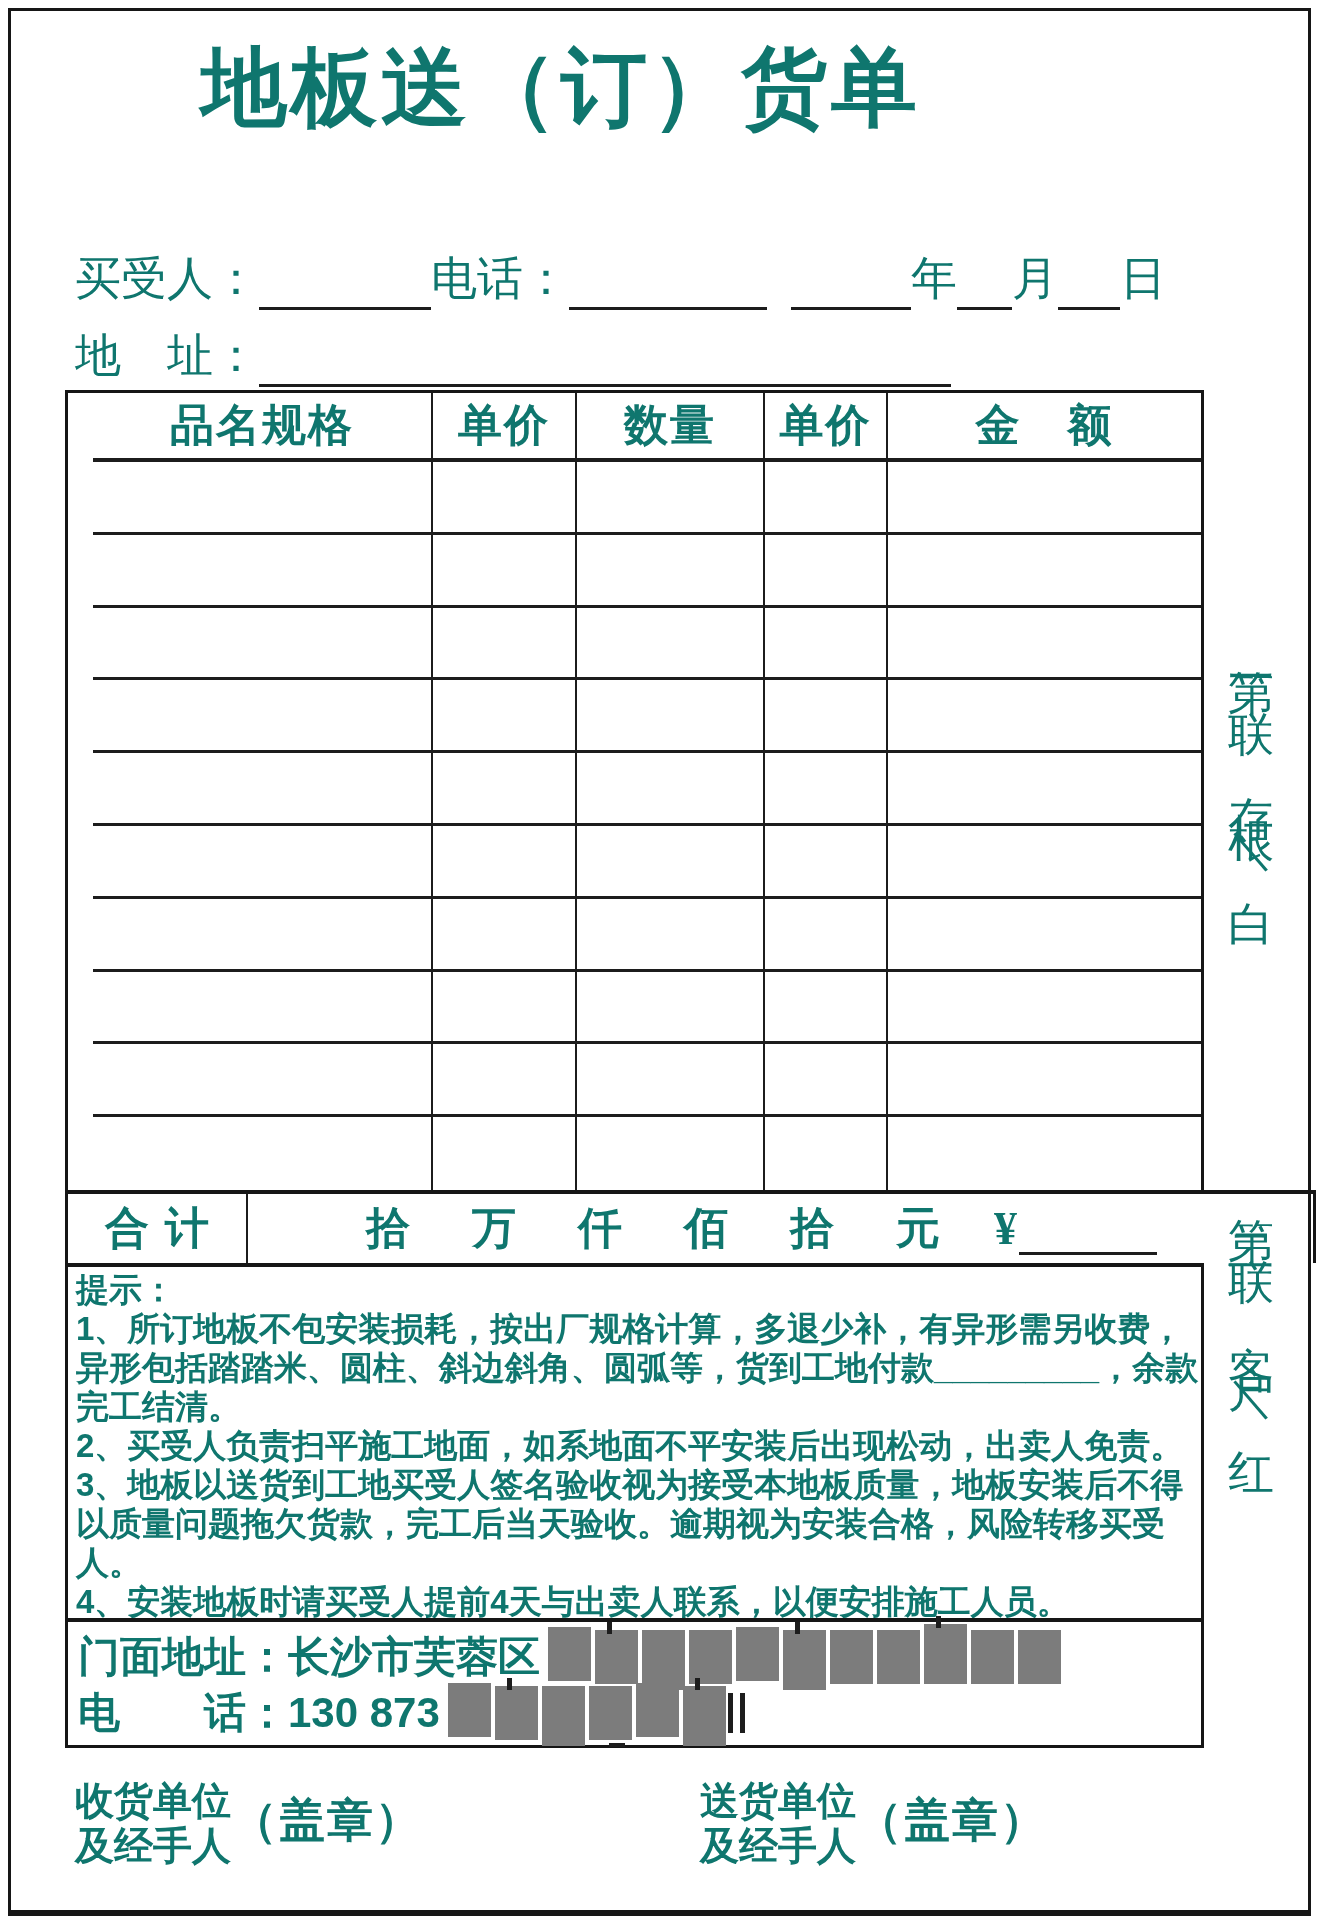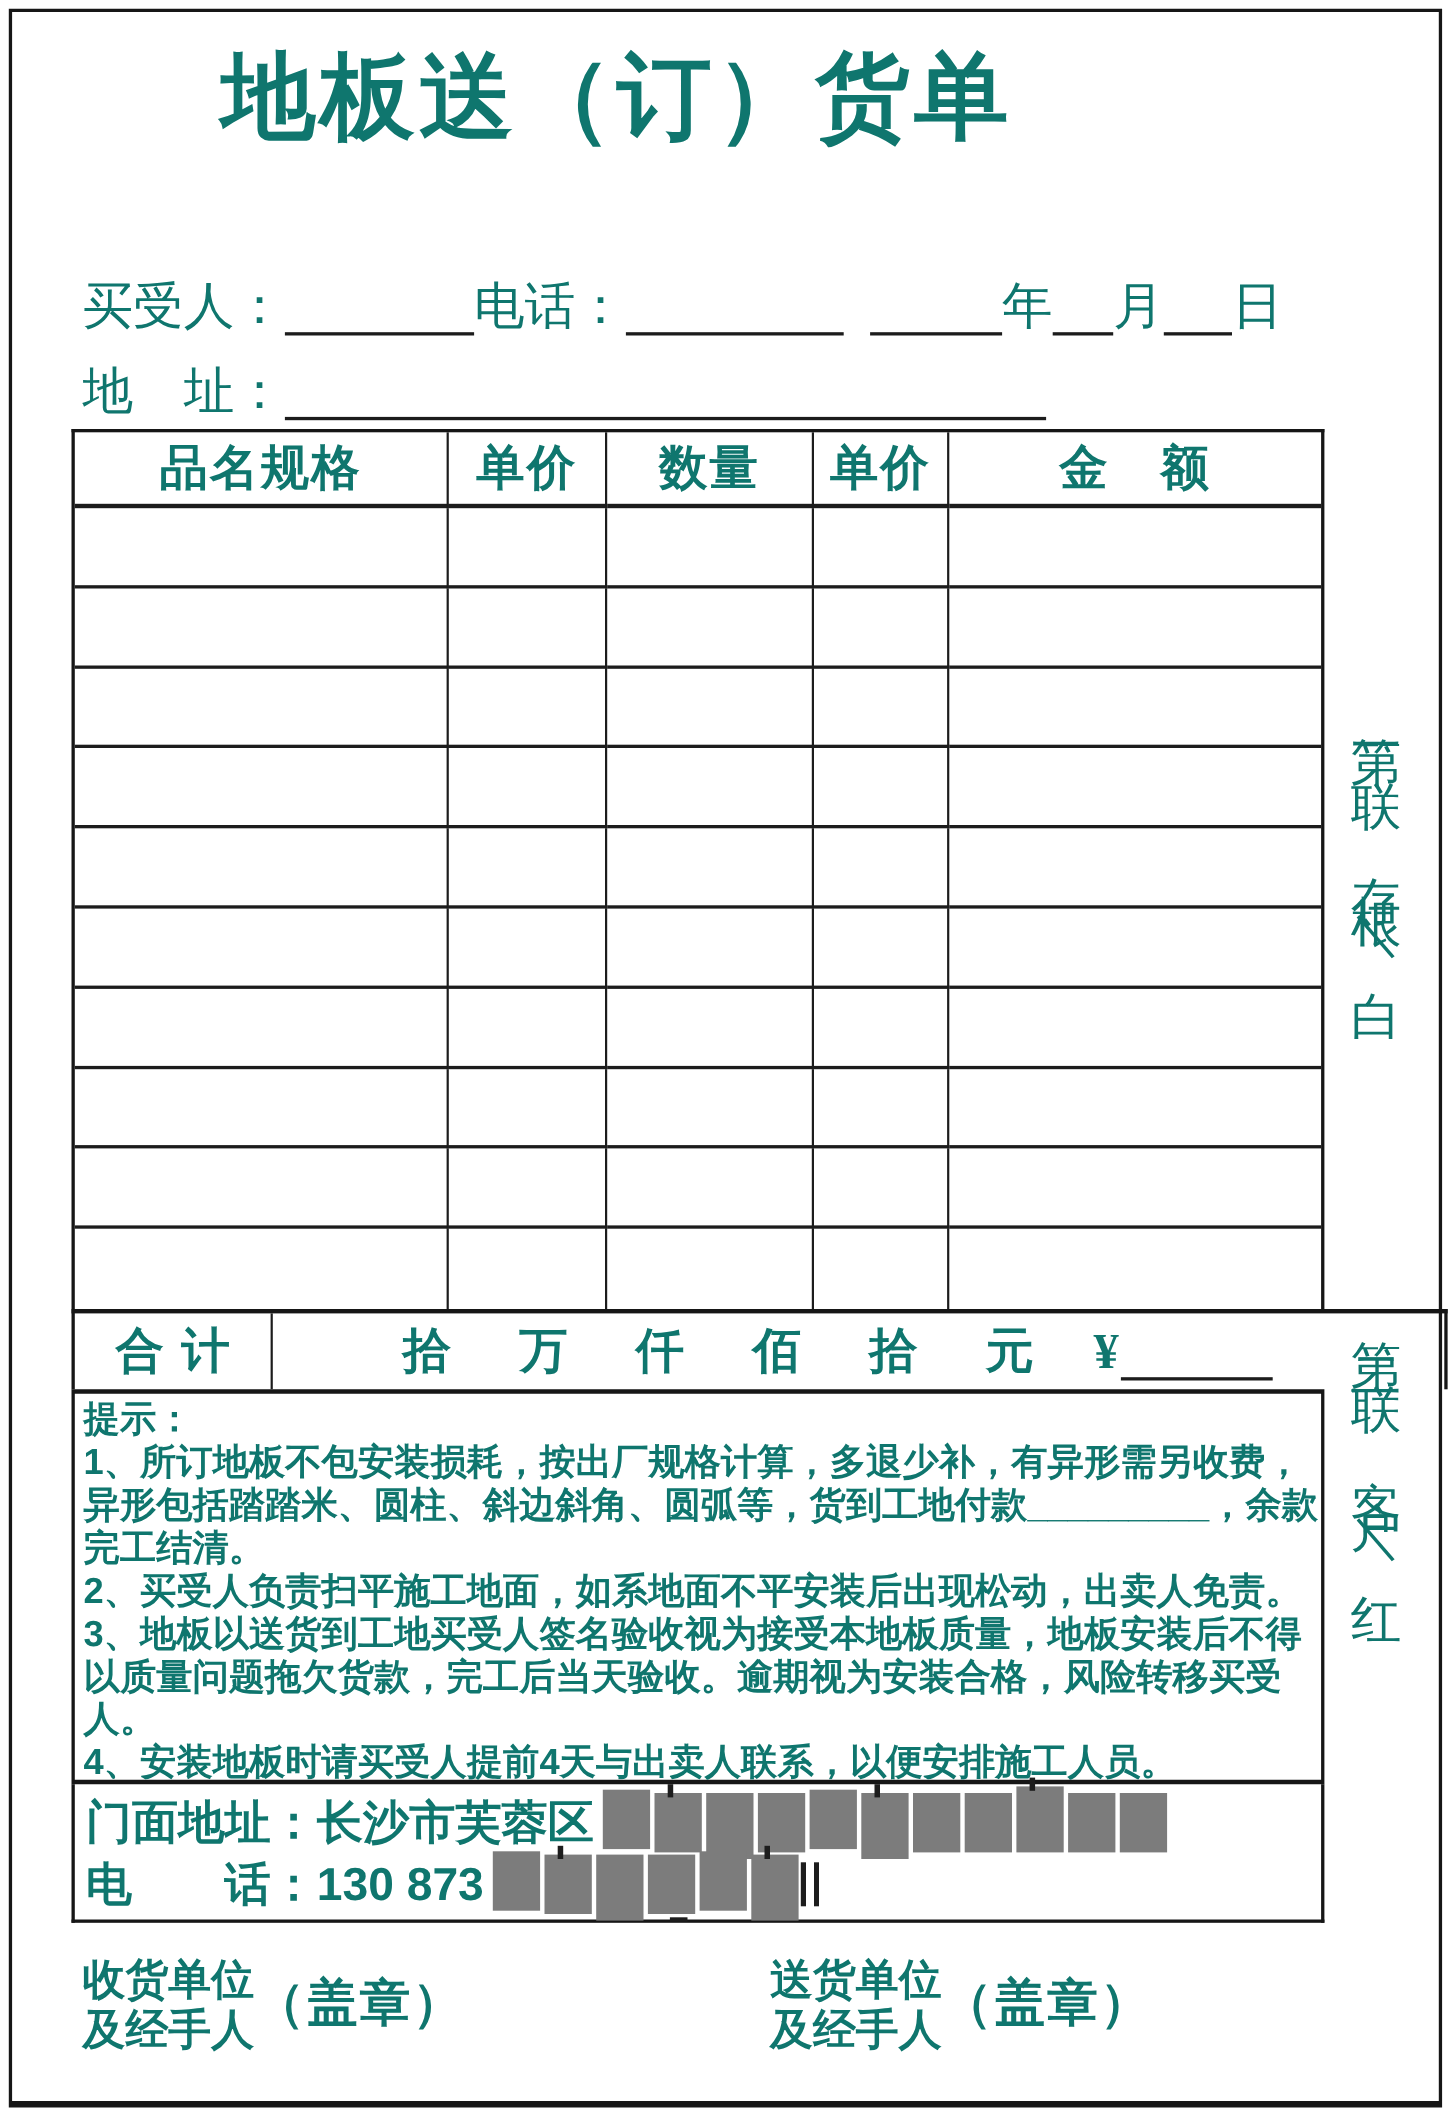--- a/index.html
+++ b/index.html
@@ -12,35 +12,36 @@
     position:absolute; left:8px; top:8px; right:6px; bottom:4px;
     border:3px solid #161616; border-bottom-width:6px; pointer-events:none;
   }
   .title {
     position:absolute; left:0; right:195px; top:30px; text-align:center;
     font-family:"Liberation Serif", serif; font-weight:700; font-size:86px;
     letter-spacing:4px; white-space:nowrap;
   }
   
   .formline {
-    position:absolute; left:75px; display:flex; align-items:center;
+    position:absolute; left:75px; display:flex; align-items:flex-end;
     font-family:"Liberation Serif", serif; font-size:46px; white-space:nowrap;
   }
   .row1 { top:248px; }
   .row2 { top:325px; }
   .u { display:inline-block; border-bottom:3px solid #1c1c1c; height:52px; }
   .u1 { width:172px; } .u2 { width:198px; }
   .u3 { width:120px; margin-left:24px; } .u4 { width:55px; } .u5 { width:62px; }
   .u6 { width:692px; }
   
   .table {
     position:absolute; left:65px; top:390px; width:1139px; height:800px;
     border:3px solid #161616; border-bottom:none;
     display:grid; grid-template-columns:340px 144px 188px 123px auto;
     grid-template-rows:69px repeat(10, 1fr);
+    padding-left:25px;
   }
   .hcell, .cell { border-right:2px solid #1c1c1c; }
   .hcell {
     border-bottom:4px solid #1c1c1c; display:flex; align-items:center; justify-content:center;
     font-weight:700; font-size:44px; letter-spacing:2px;
   }
   .cell { border-bottom:3px solid #1c1c1c; }
   .c-last { border-right:none; }
   .r-last { border-bottom:none; }
   .total-row {

